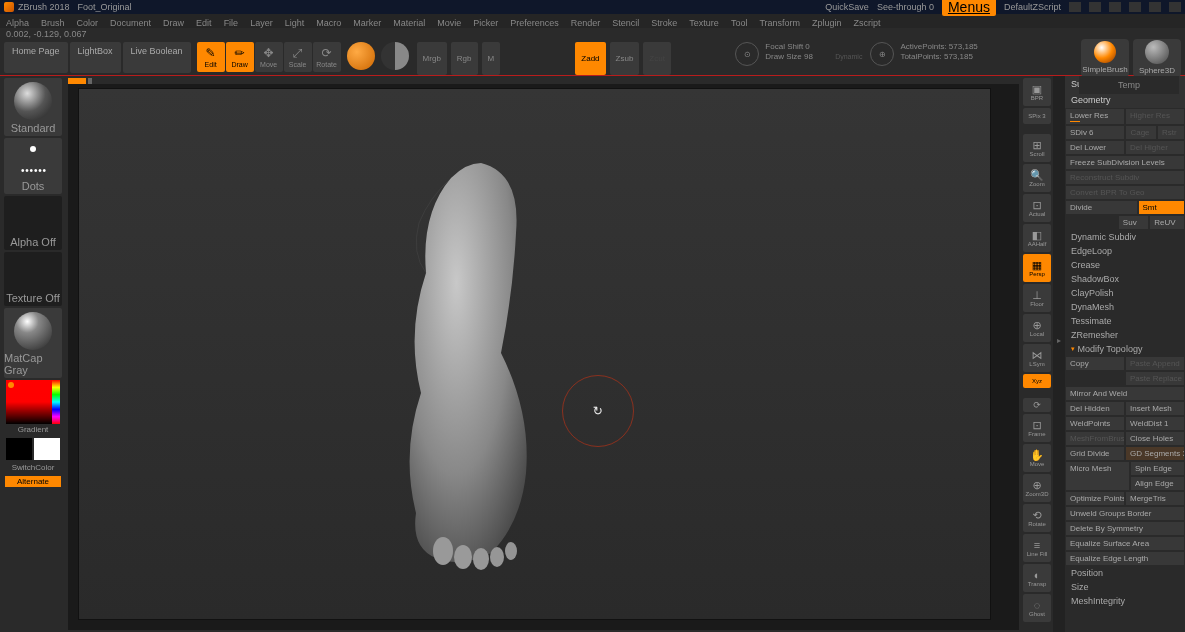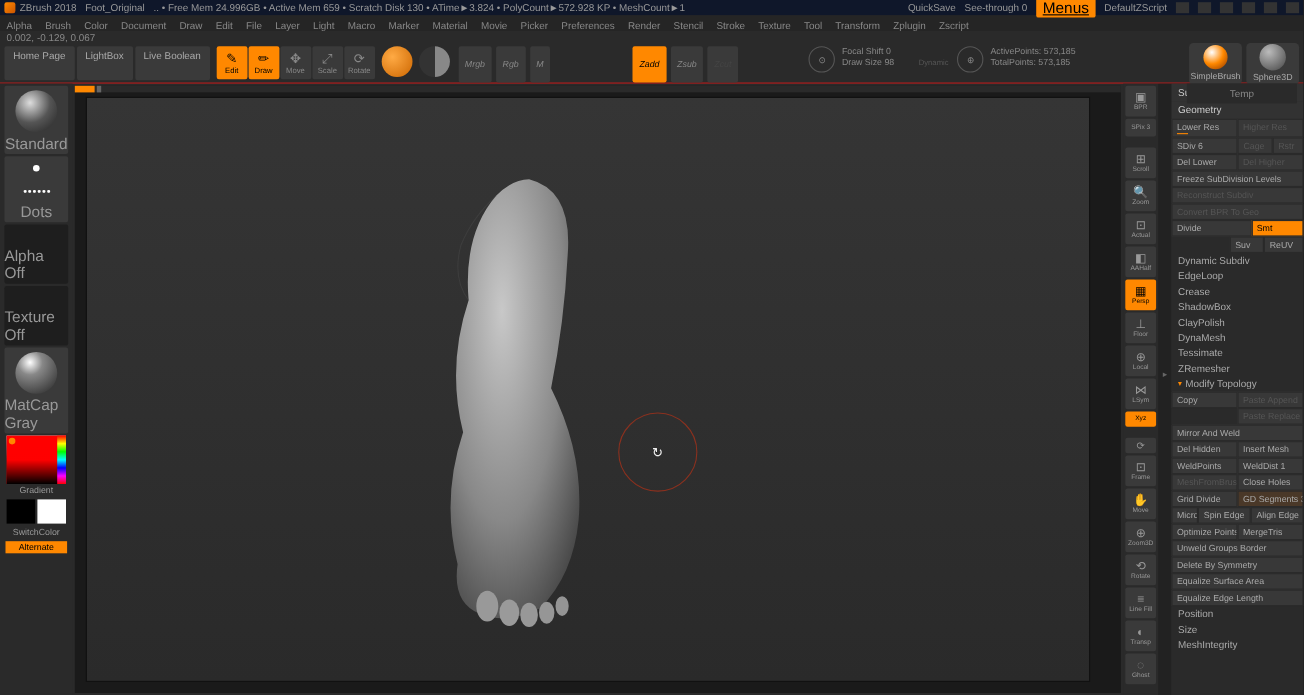--- a/index.html
+++ b/index.html
@@ -26,35 +26,35 @@
   .tool-icon { width: 28px; height: 30px; background: #3a3a3a; display: flex; flex-direction: column; align-items: center; justify-content: center; font-size: 7px; color: #888; border-radius: 2px; cursor: pointer; }
   .tool-icon.active { background: #ff8800; color: #000; }
   .tool-icon .ic { font-size: 12px; margin-bottom: 1px; }
   .round-btn { width: 28px; height: 28px; border-radius: 50%; background: #3a3a3a; margin-left: 4px; cursor: pointer; }
   .round-btn.orange { background: radial-gradient(circle at 35% 35%, #ffaa44, #cc6600); }
   .round-btn.split { background: linear-gradient(90deg, #333 50%, #888 50%); }
   .slider-section { display: flex; flex-direction: column; gap: 4px; margin-left: 6px; font-size: 8px; color: #888; }
   .slider-row { display: flex; align-items: center; gap: 4px; }
   .mini-slider { width: 100px; height: 2px; background: #555; position: relative; }
   .mini-slider::after { content:''; position: absolute; left: 50%; top: -2px; width: 6px; height: 6px; background: #888; }
-  .pill { padding: 12px 6px; background: #3a3a3a; font-size: 8px; border-radius: 2px; color: #888; font-style: italic; }
+  .pill { padding: 12px 6px; background: #3a3a3a; font-size: 8px; border-radius: 2px; color: #888; }
   .pill.active { background: #ff8800; color: #000; }
   .circ-icon { width: 24px; height: 24px; border: 1px solid #555; border-radius: 50%; display: flex; align-items: center; justify-content: center; font-size: 8px; color: #888; margin-left: 6px; }
   .stat-text { font-size: 8px; color: #888; margin-left: 4px; line-height: 1.3; }
   .tool-preview-top { margin-left: auto; display: flex; gap: 4px; align-items: center; }
   .tool-thumb { width: 48px; height: 38px; background: #3a3a3a; border-radius: 4px; display: flex; flex-direction: column; align-items: center; justify-content: center; font-size: 8px; color: #aaa; }
   .tool-thumb .sph { width: 24px; height: 24px; border-radius: 50%; background: radial-gradient(circle at 35% 30%, #bbb, #444); margin-bottom: 2px; }
   .tool-thumb .brush-sph { width: 22px; height: 22px; background: radial-gradient(circle at 35% 30%, #fff, #ff8800, #883300); border-radius: 50%; margin-bottom: 2px; }
   
   
   .main { position: absolute; top: 76px; left: 0; right: 0; bottom: 0; display: flex; }
   
   
   .left-bar { width: 66px; background: #2a2a2a; display: flex; flex-direction: column; align-items: center; gap: 2px; padding-top: 2px; }
-  .lb-box { width: 58px; background: #3a3a3a; display: flex; flex-direction: column; align-items: center; padding: 4px 0 2px; font-size: 14px; color: #999; border-radius: 2px; cursor: pointer; }
+  .lb-box { width: 58px; background: #3a3a3a; display: flex; flex-direction: column; align-items: center; padding: 4px 0 2px; font-size: 11px; color: #999; border-radius: 2px; cursor: pointer; }
   .lb-box .ball { width: 38px; height: 38px; border-radius: 50%; background: radial-gradient(circle at 35% 30%, #ddd, #555, #222); margin-bottom: 2px; }
   .lb-box .dots { width: 44px; height: 38px; position: relative; }
   .lb-box .dots::before { content:''; position:absolute; width:6px; height:6px; background:#fff; border-radius:50%; top:4px; left:50%; transform:translateX(-50%);}
   .lb-box .dots::after { content:'• • • • • •'; position:absolute; bottom:4px; left:0; right:0; text-align:center; color:#fff; font-size:10px; letter-spacing:-1px;}
   .lb-box.dark { height: 54px; background: #1e1e1e; justify-content: flex-end; }
   .lb-box .matcap { width: 38px; height: 38px; border-radius: 50%; background: radial-gradient(circle at 35% 25%, #fff, #888 30%, #222); margin-bottom: 2px; }
   .color-picker { width: 58px; }
   .color-picker .main-c { width: 54px; height: 44px; background: linear-gradient(to right, #ff0000, #ff0000), linear-gradient(to bottom, rgba(255,255,255,1), rgba(255,255,255,0) 50%, rgba(0,0,0,0) 50%, rgba(0,0,0,1)); background-blend-mode: multiply; position: relative; margin: 0 auto; }
   .color-picker .hue { position: absolute; top: 0; right: 0; width: 8px; height: 44px; background: linear-gradient(#f00,#ff0,#0f0,#0ff,#00f,#f0f,#f00);}
   .color-picker .dot-on-picker { position:absolute; top:2px; left:2px; width:6px; height:6px; border-radius:50%; background:#ff8800;}
@@ -95,21 +95,20 @@
   .rp-cell.orange { background:#ff8800; color:#000;}
   .rp-cell.full { flex: 0 0 100%; }
 </style>
 </head>
 <body>
 
 <div class="title-bar">
   <div class="logo"></div>
   <span>ZBrush 2018</span>
   <span style="margin-left:8px">Foot_Original</span>
-  <span style="margin-left:8px">.. • Free Mem 24.996GB • Active Mem 659 • Scratch Disk 130 • ATime►3.824 • PolyCount►572.928 KP • MeshCount►1</span>
   <div class="right">
     <span>QuickSave</span>
     <span>See-through  0</span>
     <span class="menus-btn">Menus</span>
     <span>DefaultZScript</span>
     <div class="icon-box"></div>
     <div class="icon-box"></div>
     <div class="icon-box"></div>
     <div class="icon-box"></div>
     <div class="icon-box"></div>
@@ -462,21 +461,21 @@
     <div class="rp-row">
       <div class="rp-cell dim">MeshFromBrush</div>
       <div class="rp-cell">Close Holes</div>
     </div>
     <div class="rp-row">
       <div class="rp-cell">Grid Divide</div>
       <div class="rp-cell" style="background:#4a3828">GD Segments 3</div>
     </div>
     <div class="rp-row">
       <div class="rp-cell" style="flex:1">Micro Mesh</div>
-      <div style="flex:1;display:flex;flex-direction:row">
+      <div style="flex:1;display:flex;flex-direction:column">
         <div class="rp-cell">Spin Edge</div>
         <div class="rp-cell">Align Edge</div>
       </div>
     </div>
     <div class="rp-row">
       <div class="rp-cell">Optimize Points</div>
       <div class="rp-cell">MergeTris</div>
     </div>
     <div class="rp-row">
         <div class="rp-cell full">Unweld Groups Border</div>

